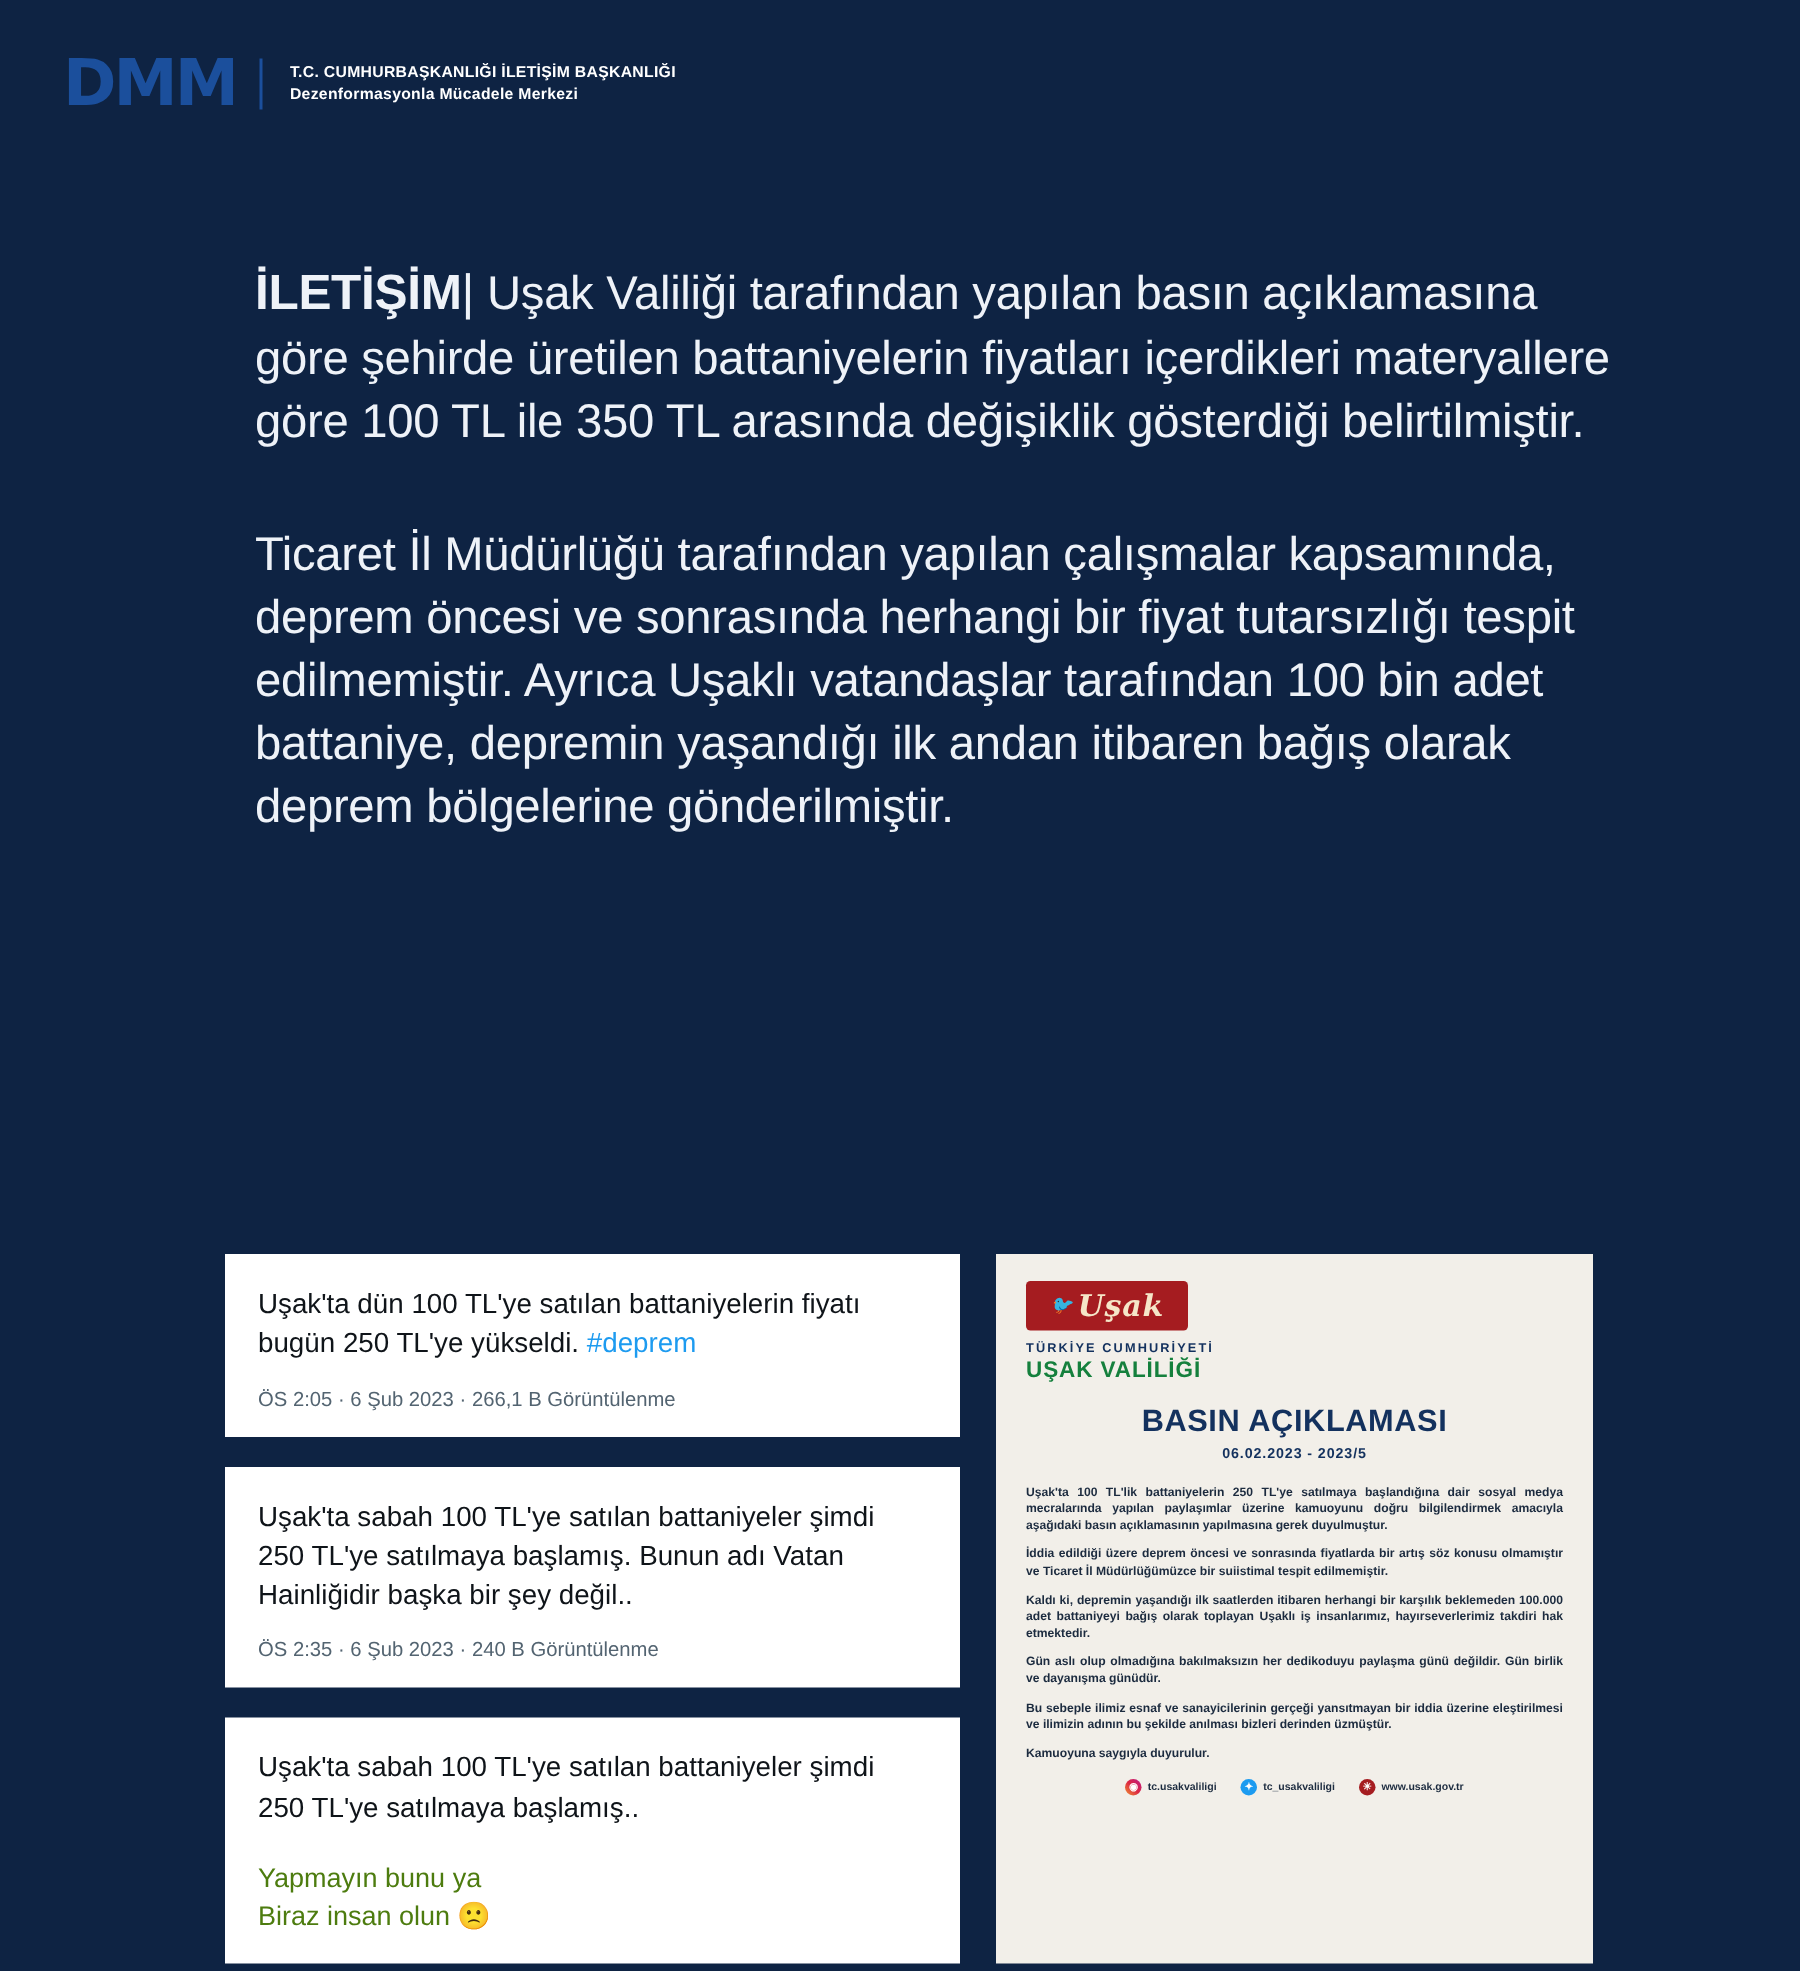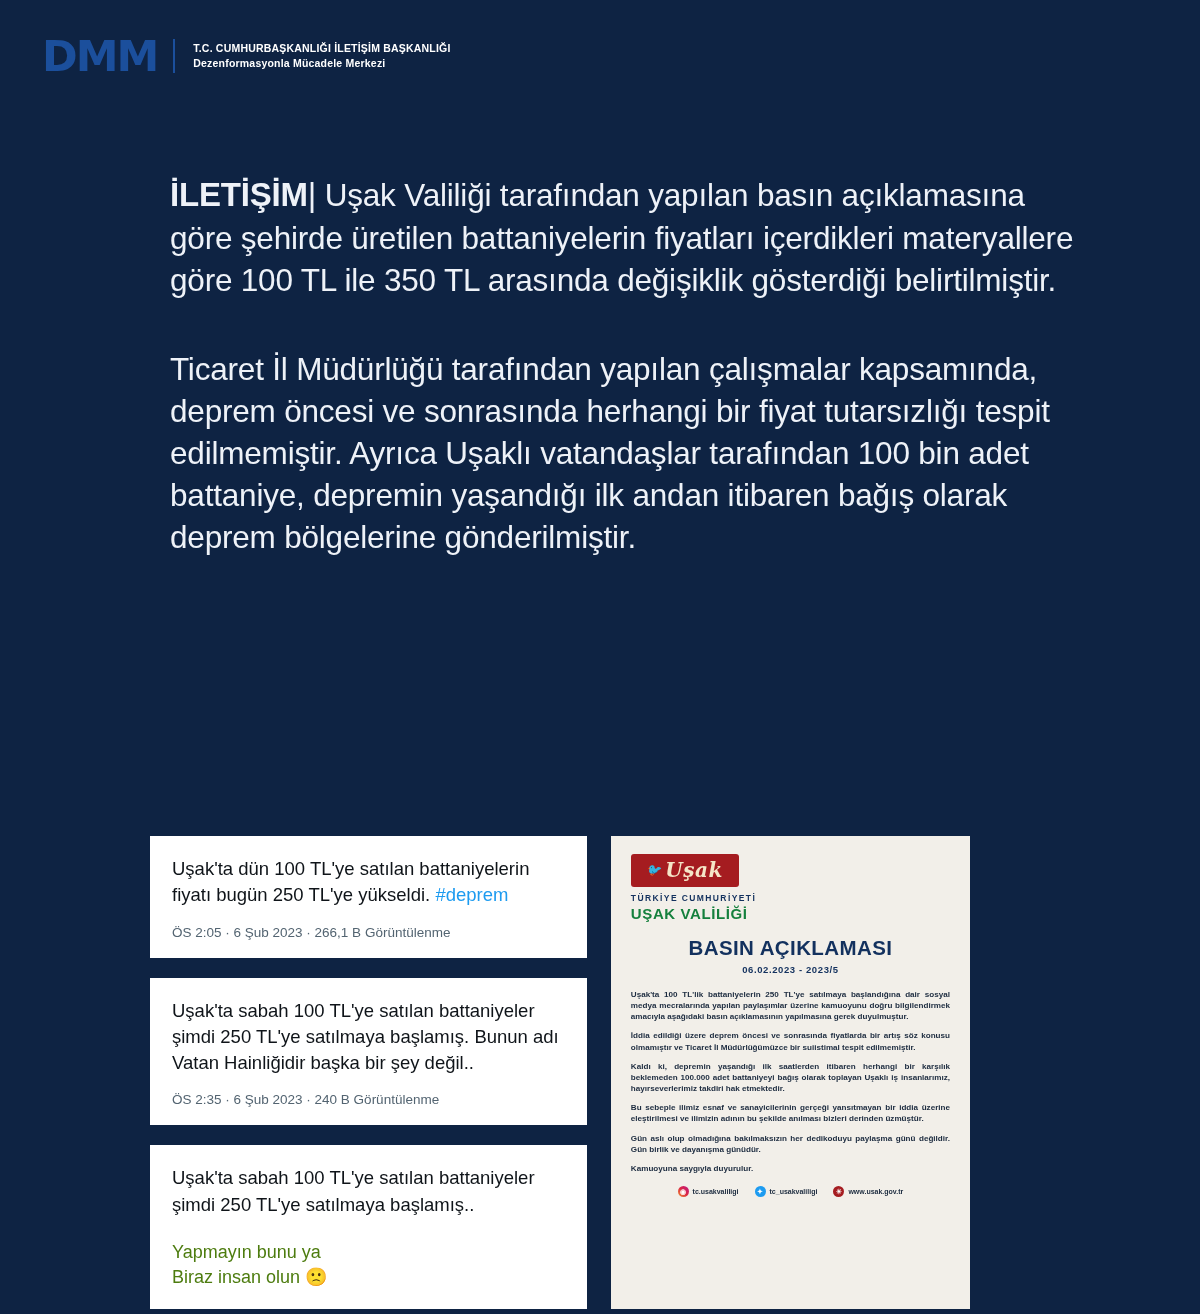--- a/index.html
+++ b/index.html
@@ -74,21 +74,21 @@
     font-weight: 700;
     font-size: 33px;
   }
   .para + .para { margin-top: 46px; }
 
   
   .cards {
     position: absolute;
     left: 150px;
     top: 836px;
-    width: 820px;
+    width: 912px;
     display: flex;
     gap: 24px;
   }
   .col-left {
     width: 490px;
     display: flex;
     flex-direction: column;
     gap: 20px;
   }
   .tweet {
@@ -267,22 +267,22 @@
         <div class="st-sub1">TÜRKİYE CUMHURİYETİ</div>
         <div class="st-sub2">UŞAK VALİLİĞİ</div>
       </div>
       <div class="st-title">BASIN AÇIKLAMASI</div>
       <div class="st-date">06.02.2023 - 2023/5</div>
 
       <div class="st-body">
         <p class="st-p">Uşak'ta 100 TL'lik battaniyelerin 250 TL'ye satılmaya başlandığına dair sosyal medya mecralarında yapılan paylaşımlar üzerine kamuoyunu doğru bilgilendirmek amacıyla aşağıdaki basın açıklamasının yapılmasına gerek duyulmuştur.</p>
         <p class="st-p">İddia edildiği üzere deprem öncesi ve sonrasında fiyatlarda bir artış söz konusu olmamıştır ve Ticaret İl Müdürlüğümüzce bir suiistimal tespit edilmemiştir.</p>
         <p class="st-p">Kaldı ki, depremin yaşandığı ilk saatlerden itibaren herhangi bir karşılık beklemeden 100.000 adet battaniyeyi bağış olarak toplayan Uşaklı iş insanlarımız, hayırseverlerimiz takdiri hak etmektedir.</p>
+        <p class="st-p">Gün aslı olup olmadığına bakılmaksızın her dedikoduyu paylaşma günü değildir. Gün birlik ve dayanışma günüdür.</p>
         <p class="st-p">Bu sebeple ilimiz esnaf ve sanayicilerinin gerçeği yansıtmayan bir iddia üzerine eleştirilmesi ve ilimizin adının bu şekilde anılması bizleri derinden üzmüştür.</p>
-        <p class="st-p">Gün aslı olup olmadığına bakılmaksızın her dedikoduyu paylaşma günü değildir. Gün birlik ve dayanışma günüdür.</p>
         <p class="st-p">Kamuoyuna saygıyla duyurulur.</p>
       </div>
 
       <div class="st-footer">
         <span class="st-handle">
           <span class="hicon ig">◉</span>
           <span>tc.usakvaliligi</span>
         </span>
         <span class="st-handle">
           <span class="hicon tw">✦</span>

